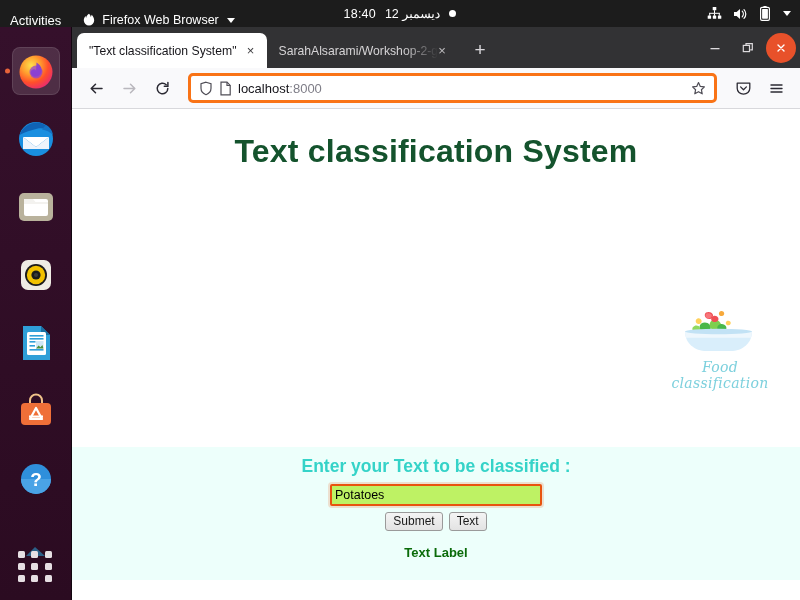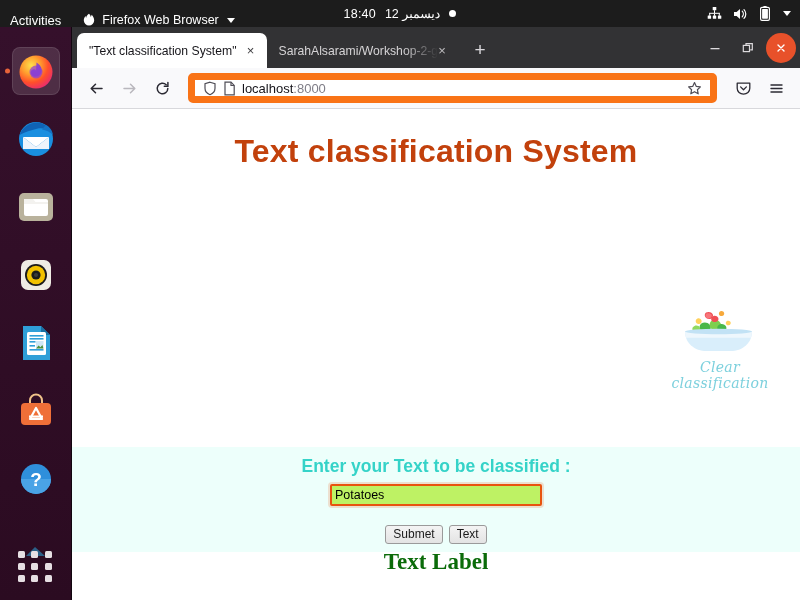--- a/index.html
+++ b/index.html
@@ -138,80 +138,80 @@
     display: flex; align-items: center; padding: 0 9px; gap: 3px;
   }
   .navbtn {
     width: 30px; height: 29px; border-radius: 4px;
     display: flex; align-items: center; justify-content: center;
     color: #2b2a33;
   }
   .navbtn.disabled { color: #b9b7bd; }
   #urlbar {
     flex: 1; height: 30px; margin: 0 8px;
-    background: #ffffff; border: 7px solid #f97316; border-radius: 5px;
+    background: #ffffff; border: 3px solid #f97316; border-radius: 5px;
     display: flex; align-items: center; gap: 6px; padding: 0 8px;
     font-size: 13px; color: #15141a;
   }
   #urlbar .u-text { flex: 1; white-space: nowrap; overflow: hidden; }
   #urlbar .u-text .dim { color: #7e7d87; }
   .u-icon { display: flex; align-items: center; color: #4f4d56; }
 
   
   #page {
     flex: 1; background: #ffffff; position: relative; overflow: hidden;
   }
   #page-title {
     text-align: center;
     margin-top: 24px;
     font-size: 32px; font-weight: bold;
-    color: #c2410c;
+    color: #14532d;
     letter-spacing: .2px;
   }
   #logo-wrap {
     position: absolute; left: 585px; top: 194px;
     width: 126px; text-align: center;
   }
   #logo-bowl { width: 126px; height: 54px; display: block; }
   #logo-caption {
     margin-top: 2px;
     font-family: "DejaVu Serif", serif;
     font-style: italic;
     font-size: 14px;
     color: #7cd0dd;
     letter-spacing: .3px;
   }
   #form-band {
-    position: absolute; left: 0; top: 338px; width: 728px; height: 105px;
+    position: absolute; left: 0; top: 338px; width: 728px; height: 133px;
     background: #edfffb;
     text-align: center;
   }
   #form-label {
     padding-top: 9px;
     font-size: 17.5px; font-weight: bold; color: #35d3c8;
   }
   #text-input {
     display: block; margin: 7px auto 0;
     width: 212px; height: 22px;
     border: 2px solid #e8540f; border-radius: 2px;
     padding: 0 3px;
     font-family: "Liberation Sans", sans-serif; font-size: 12.5px;
     color: #000; background: #bef264; outline: none;
     box-shadow: 0 0 0 2px rgba(232,84,15,0.18);
   }
-  #btnrow { margin-top: 19px; display: flex; justify-content: center; gap: 6px; }
+  #btnrow { margin-top: 6px; display: flex; justify-content: center; gap: 6px; }
   .formbtn {
     font-family: "Liberation Sans", sans-serif; font-size: 12px;
     color: #1a1a1a;
     background: linear-gradient(180deg,#f4f4f4 0%,#e3e3e3 100%);
     border: 1px solid #9a9a9a; border-radius: 3px;
     padding: 1px 7px 2px;
   }
   #result-label {
-    margin-top: 5px; font-size: 23px; font-weight: bold; color: #0a6b09; font-family: Liberation Serif, serif;
+    margin-top: 14px; font-size: 13px; font-weight: bold; color: #0a6b09;
   }
 </style>
 </head>
 <body>
 
 <div id="topbar">
   <div class="tb-left">
     <div class="tb-activities">
       <span>Activities</span>
     </div>
@@ -462,21 +462,21 @@
         <path d="M54.5 17.8c3-1.9 7-.9 8.8 2 1.6 2.5.7 5.6-2 6.9-3 1.5-6.8.3-8.2-2.5-1.1-2.3-.3-5 1.4-6.4z" fill="#7ed04f"></path>
         <path d="M62.5 21.5c2.5-1.2 5.5-.2 6.6 2.1 1 2-.1 4.3-2.5 5-2.5.8-5.3-.4-6.1-2.6-.6-1.8.2-3.7 2-4.5z" fill="#49b749"></path>
         <path d="M37.5 23c2.1-1 4.7-.1 5.5 1.9.8 1.8-.2 3.8-2.3 4.4-2.2.6-4.6-.5-5.2-2.4-.5-1.6.3-3.3 2-3.9z" fill="#8fd95f"></path>
         <path d="M56 13.2c1.9-1 4.3-.3 5.2 1.5.8 1.6-.1 3.5-2 4.1-2 .7-4.2-.2-4.9-1.9-.5-1.4.2-3 1.7-3.7z" fill="#ef4f54"></path>
         <path d="M70.5 17.8c1.4-.5 2.9.3 3.2 1.7.3 1.3-.6 2.5-2 2.7-1.5.2-2.8-.7-2.9-2 0-1.1.7-2.1 1.7-2.4z" fill="#ffd15c"></path>
 
         <path d="M28 28.5h67c0 11.6-9.6 19.6-21.5 19.6h-24C37.6 48.1 28 40.1 28 28.5z" fill="#d9eefb"></path>
         <path d="M28 28.5h67c0 2.3-.4 4.4-1.1 6.3H29.1c-.7-1.9-1.1-4-1.1-6.3z" fill="#eef7fd"></path>
         <ellipse cx="61.5" cy="28.5" rx="33.5" ry="2.8" fill="#c2e2f5"></ellipse>
       </svg>
-      <div id="logo-caption">Clear classification</div>
+      <div id="logo-caption">Food classification</div>
     </div>
 
     <div id="form-band">
       <div id="form-label">Enter your Text to be classified :</div>
       <input id="text-input" type="text" autofocus="" value="Potatoes" style="">
       <div id="btnrow">
         <button class="formbtn">Submet</button>
         <button class="formbtn">Text</button>
       </div>
       <div id="result-label">Text Label</div>

